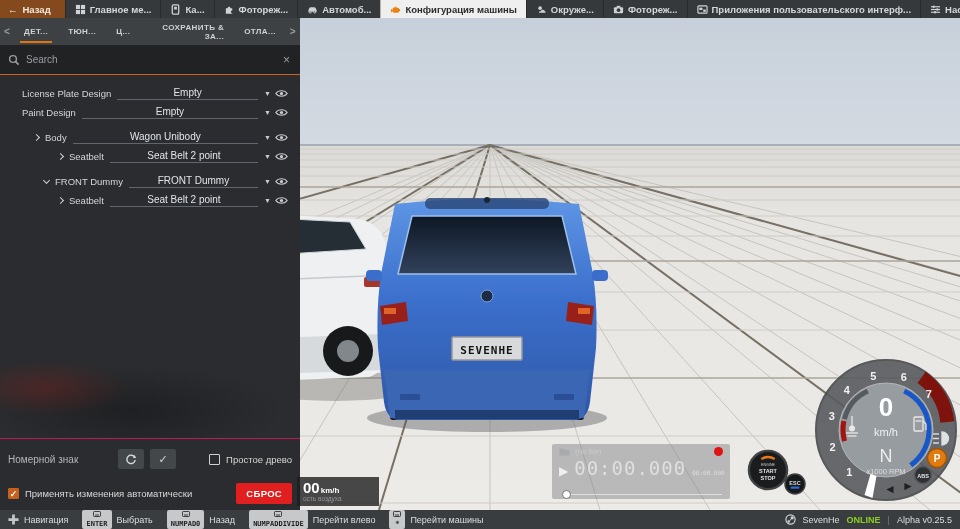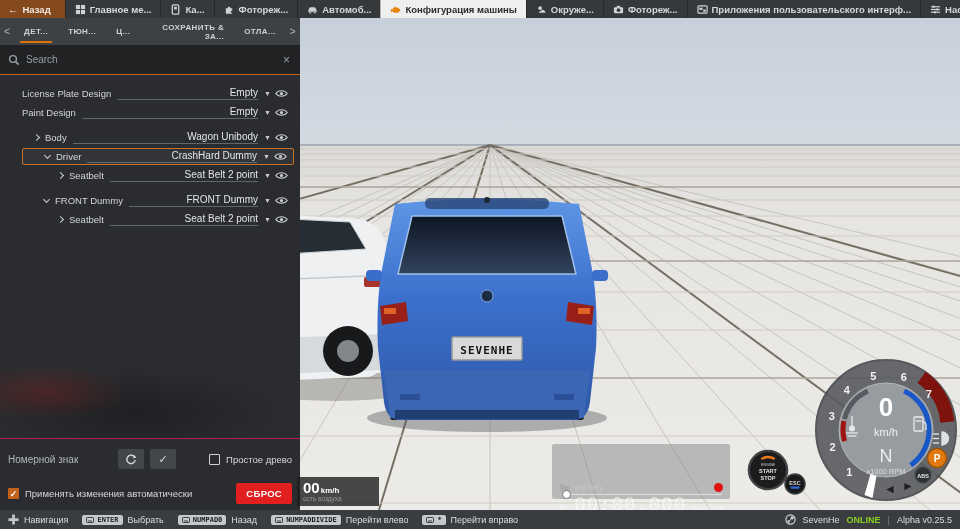--- a/index.html
+++ b/index.html
@@ -34,21 +34,21 @@
     display:flex; align-items:center; padding:0 8px; gap:6px; }
   .searchbar input { flex:1; background:transparent; border:none; outline:none;
     color:#ccc; font-size:10px; font-family:"Liberation Sans",sans-serif; }
   .searchbar input::placeholder { color:#9a9da0; }
   .search-close { color:#9a9da0; font-size:12px; cursor:pointer; padding:0 2px; }
 
   .rows { padding:10px 6px 0 22px; }
   .crow { display:flex; align-items:center; height:17px; margin-bottom:2px;
     font-size:9.5px; color:#d4d6d8; position:relative; }
   .crow .lbl { white-space:nowrap; }
-  .crow .val { flex:1; text-align:right; font-size:10px; color:#e2e4e6;
+  .crow .val { flex:1; text-align:center; font-size:10px; color:#e2e4e6;
     border-bottom:1px solid rgba(200,210,225,0.35); margin:0 6px; padding-bottom:1px;
     white-space:nowrap; }
   .crow .icons { display:flex; align-items:center; gap:4px; width:30px; flex:0 0 auto; }
   .crow.hl { border:1px solid #c8732a; border-radius:2px; background:rgba(255,255,255,0.04); }
   .crow.gap-top { margin-top:8px; }
   .chev { width:5px; height:5px; border-right:1.5px solid #cfd1d3;
     border-bottom:1.5px solid #cfd1d3; display:inline-block; margin:0 6px 0 2px;
     flex:0 0 auto; }
   .chev.right { transform:rotate(-45deg); }
   .chev.down  { transform:rotate(45deg); margin-top:-3px; }
@@ -79,41 +79,41 @@
     font-weight:bold; font-size:9.5px; padding:5px 10px; border-radius:2px;
     cursor:pointer; letter-spacing:0.3px; }
 
   
   .statusbar { position:absolute; top:510px; left:0; width:960px; height:19px;
     background:#3a3d3f; display:flex; align-items:center; gap:14px; padding:0 8px;
     font-size:9px; color:#dcdee0; z-index:30; }
   .sb-item { display:flex; align-items:center; gap:5px; }
   .keycap { background:#c6c8ca; color:#1d1d1d; font-family:"DejaVu Sans Mono",monospace;
     font-size:7px; font-weight:bold; border-radius:2px; padding:1px 4px;
-    display:inline-flex; align-items:center; gap:3px; }
+    display:inline-flex; align-items:center; gap:3px;flex-direction:column; }
   .sb-right { margin-left:auto; display:flex; align-items:center; gap:7px; }
   .online { color:#8ad020; font-weight:bold; }
   .sb-div { color:#7a7d80; }
 
   
   .scene { position:absolute; top:18px; left:300px; width:660px; height:492px;
     z-index:1; }
 
   
   .speedbox { position:absolute; left:297px; top:477px; width:82px; height:29px;
     background:rgba(30,30,32,0.8); z-index:25; padding:2px 6px; color:#fff; }
   .speedbox .l1 { display:flex; align-items:baseline; gap:1px; }
   .speedbox .v { font-size:15px; font-weight:bold; }
   .speedbox .u { font-size:8px; font-weight:bold; }
   .speedbox .l2 { font-size:6.5px; color:#929496; margin-top:-1px; }
 
   .replay { position:absolute; left:552px; top:444px; width:178px; height:55px;
     background:rgba(125,125,128,0.45); border-radius:2px; z-index:15; padding:3px 7px; }
   .replay .r1 { display:flex; align-items:center; gap:5px; font-size:8px;
-    color:#c8cacc;margin-top:36px; }
+    color:#c8cacc; }
   .rec-dot { width:9px; height:9px; border-radius:50%; background:#e01212;
     margin-left:auto; }
   .replay .r2 { display:flex; align-items:baseline; gap:6px; margin-top:1px; }
   .play-g { color:#f0f0f2; font-size:12px; cursor:pointer; }
   .time-big { font-family:"DejaVu Sans Mono",monospace; font-size:19px;
     color:rgba(255,255,255,0.55); letter-spacing:1px; }
   .time-small { font-family:"DejaVu Sans Mono",monospace; font-size:6px;
     color:rgba(255,255,255,0.5); }
   .replay .track { position:absolute; left:14px; right:8px; bottom:4px; height:1px;
     background:rgba(240,240,240,0.7); }
@@ -389,32 +389,20 @@
         <span class="icons">
             <span class="dd-arrow">▼</span>
         <svg class="eye" width="13" height="9" viewBox="0 0 16 10">
               <path d="M1 5 C4 0.5 12 0.5 15 5 C12 9.5 4 9.5 1 5 Z" fill="none" stroke="#c8cacc" stroke-width="1.4"></path>
               <circle cx="8" cy="5" r="2" fill="#c8cacc"></circle>
             </svg>
           </span>
       </div>
 
 
-      <div class="crow hl" style="padding-left:20px">
-        <span class="chev down"></span>
-        <span class="lbl">Driver</span>
-        <span class="val">CrashHard Dummy</span>
-        <span class="icons">
-            <span class="dd-arrow">▼</span>
-        <svg class="eye" width="13" height="9" viewBox="0 0 16 10">
-              <path d="M1 5 C4 0.5 12 0.5 15 5 C12 9.5 4 9.5 1 5 Z" fill="none" stroke="#c8cacc" stroke-width="1.4"></path>
-              <circle cx="8" cy="5" r="2" fill="#c8cacc"></circle>
-            </svg>
-          </span>
-      </div>
 
       <div class="crow" style="padding-left:34px">
         <span class="chev right"></span>
         <span class="lbl">Seatbelt</span>
         <span class="val">Seat Belt 2 point</span>
         <span class="icons">
             <span class="dd-arrow">▼</span>
         <svg class="eye" width="13" height="9" viewBox="0 0 16 10">
               <path d="M1 5 C4 0.5 12 0.5 15 5 C12 9.5 4 9.5 1 5 Z" fill="none" stroke="#c8cacc" stroke-width="1.4"></path>
               <circle cx="8" cy="5" r="2" fill="#c8cacc"></circle>
@@ -621,21 +609,21 @@
       <span>Перейти влево</span>
     </span>
     <span class="sb-item">
       <span class="keycap">
         <svg width="8" height="6" viewBox="0 0 8 6">
             <rect x="0.5" y="0.5" width="7" height="5" rx="0.8" fill="none" stroke="#1d1d1d" stroke-width="0.8"></rect>
             <line x1="2" y1="4" x2="6" y2="4" stroke="#1d1d1d" stroke-width="0.8"></line>
           </svg>
         <span>*</span>
       </span>
-      <span>Перейти вправо</span>
+      <span>Перейти машины</span>
     </span>
     <span class="sb-right">
       <svg width="11" height="11" viewBox="0 0 12 12">
           <circle cx="6" cy="6" r="5" fill="none" stroke="#d4d6d8" stroke-width="1.3"></circle>
           <circle cx="7.8" cy="4.2" r="1.7" fill="#d4d6d8"></circle>
           <circle cx="4" cy="8.2" r="1.3" fill="#d4d6d8"></circle>
           <line x1="5" y1="7.5" x2="7" y2="5" stroke="#d4d6d8" stroke-width="1"></line>
         </svg>
       <span>SevenHe</span>
       <span class="online">ONLINE</span>

